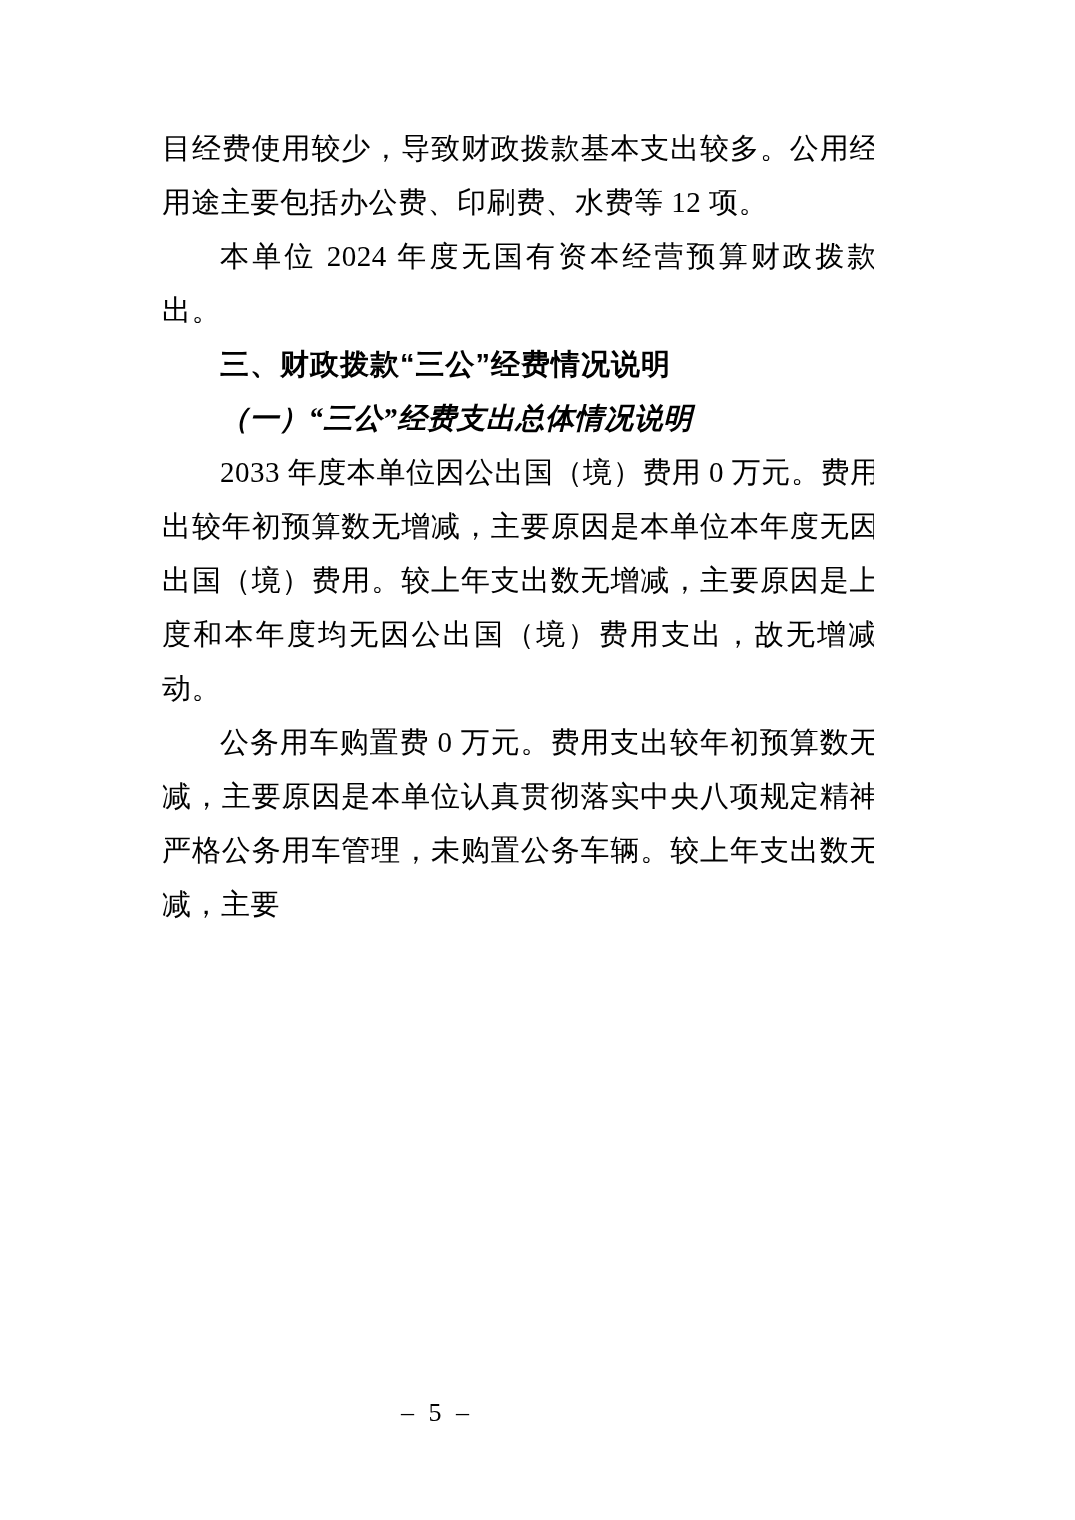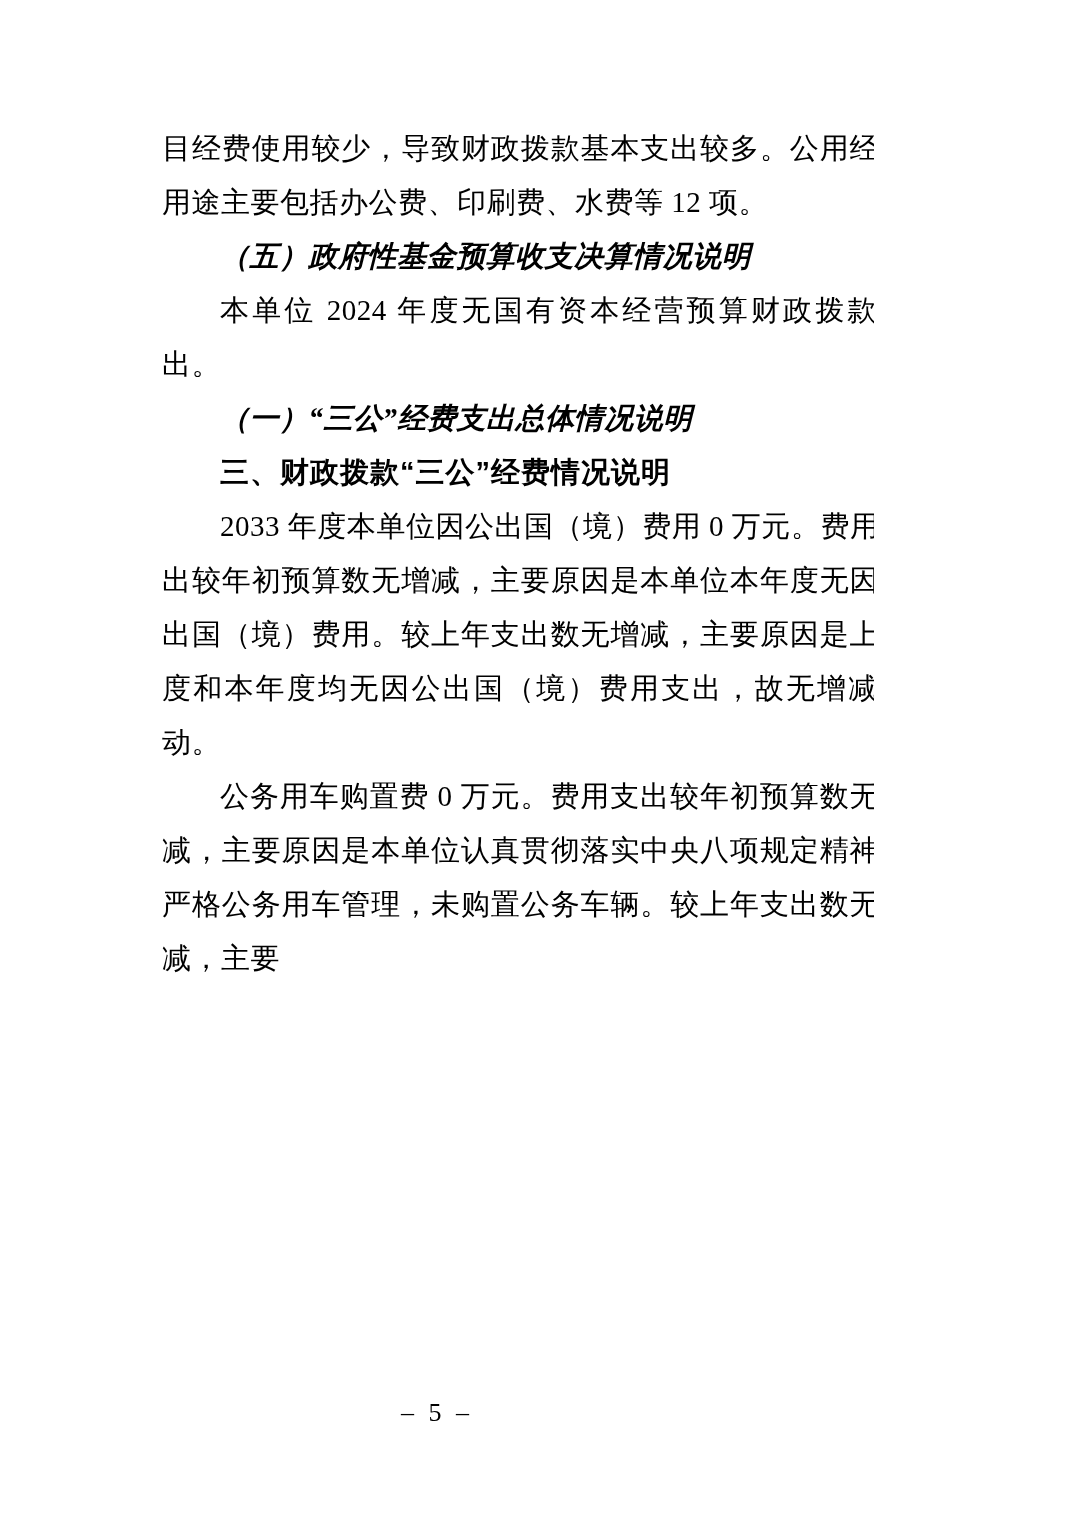--- a/index.html
+++ b/index.html
@@ -66,29 +66,28 @@
 </style>
 </head>
 <body>
 
 <div class="page">
 
   <main class="content">
 
     <p class="para continuation">目经费使用较少，导致财政拨款基本支出较多。公用经费用途主要包括办公费、印刷费、水费等 12 项。</p>
 
-    <p class="para heading-kai">（五）政府性基金预算收支决算情况说明</p>
 
 
 
     <p class="para">本单位 2024 年度无国有资本经营预算财政拨款支出。</p>
 
+    <p class="para heading-hei">三、财政拨款“三公”经费情况说明</p>
+
     <p class="para heading-kai">（一）“三公”经费支出总体情况说明</p>
-
-    <p class="para heading-hei">三、财政拨款“三公”经费情况说明</p>
 
 
 
     <p class="para">2033 年度本单位因公出国（境）费用 0 万元。费用支出较年初预算数无增减，主要原因是本单位本年度无因公出国（境）费用。较上年支出数无增减，主要原因是上年度和本年度均无因公出国（境）费用支出，故无增减变动。</p>
 
     <p class="para">公务用车购置费 0 万元。费用支出较年初预算数无增减，主要原因是本单位认真贯彻落实中央八项规定精神，严格公务用车管理，未购置公务车辆。较上年支出数无增减，主要</p>
 
   </main>
 
   <footer class="page-footer">

